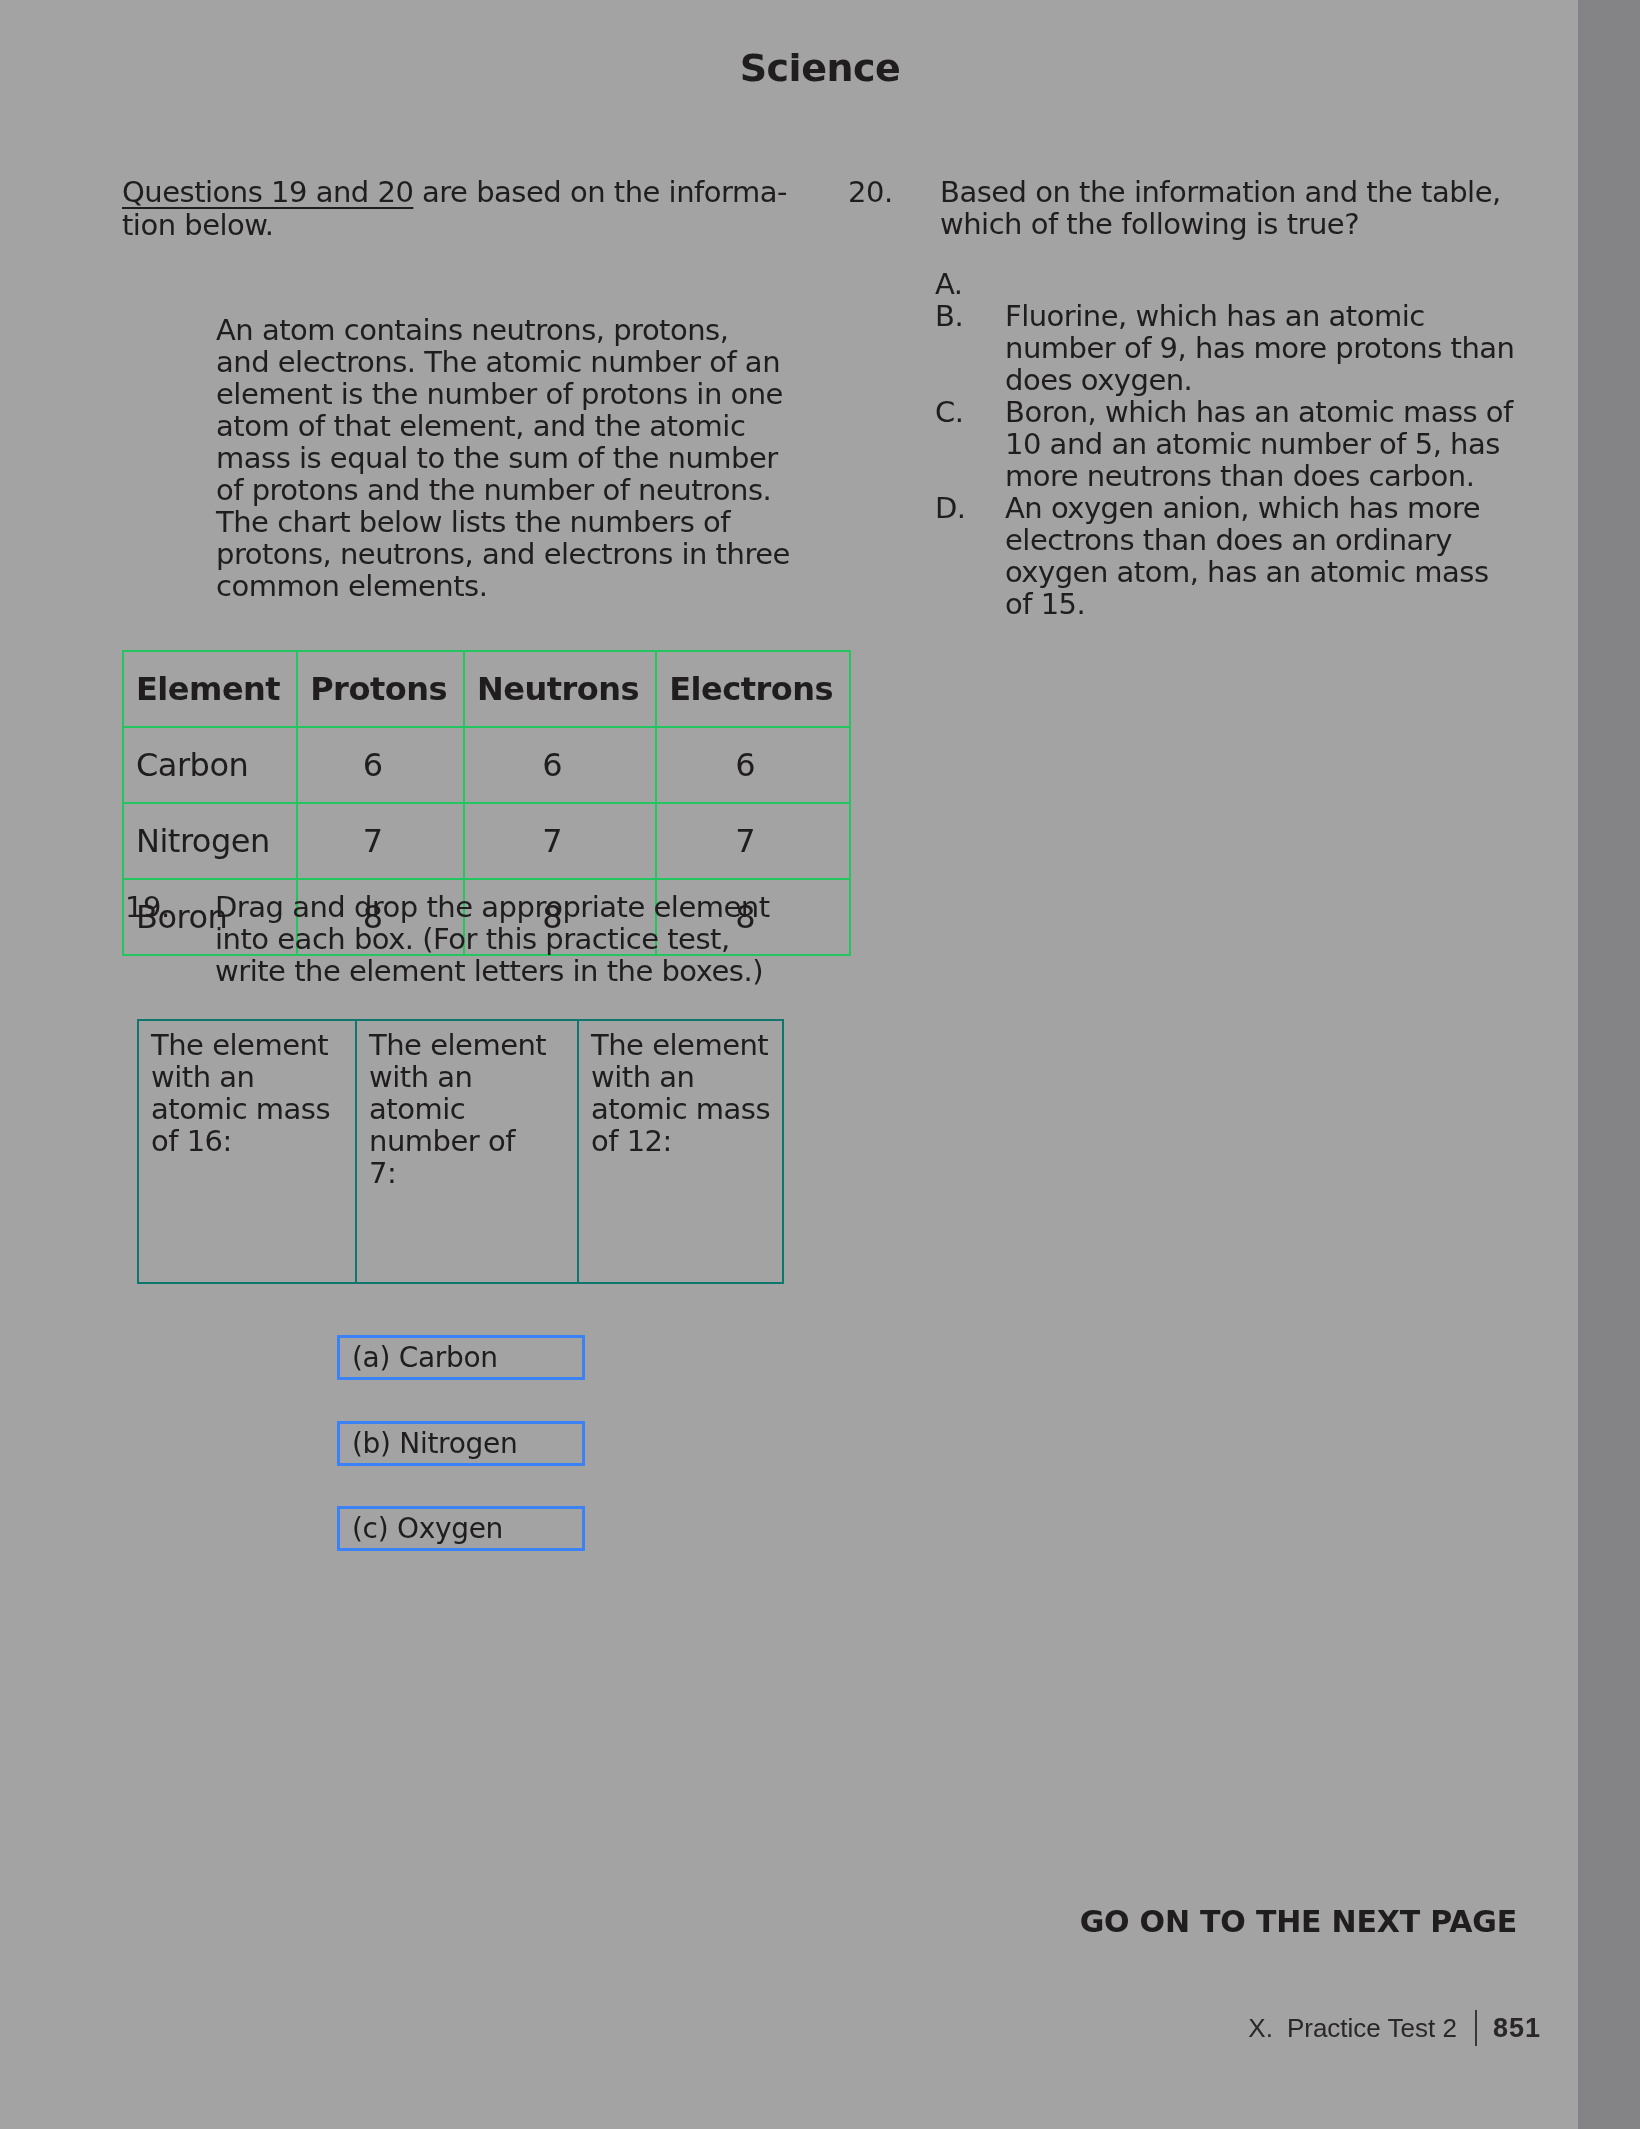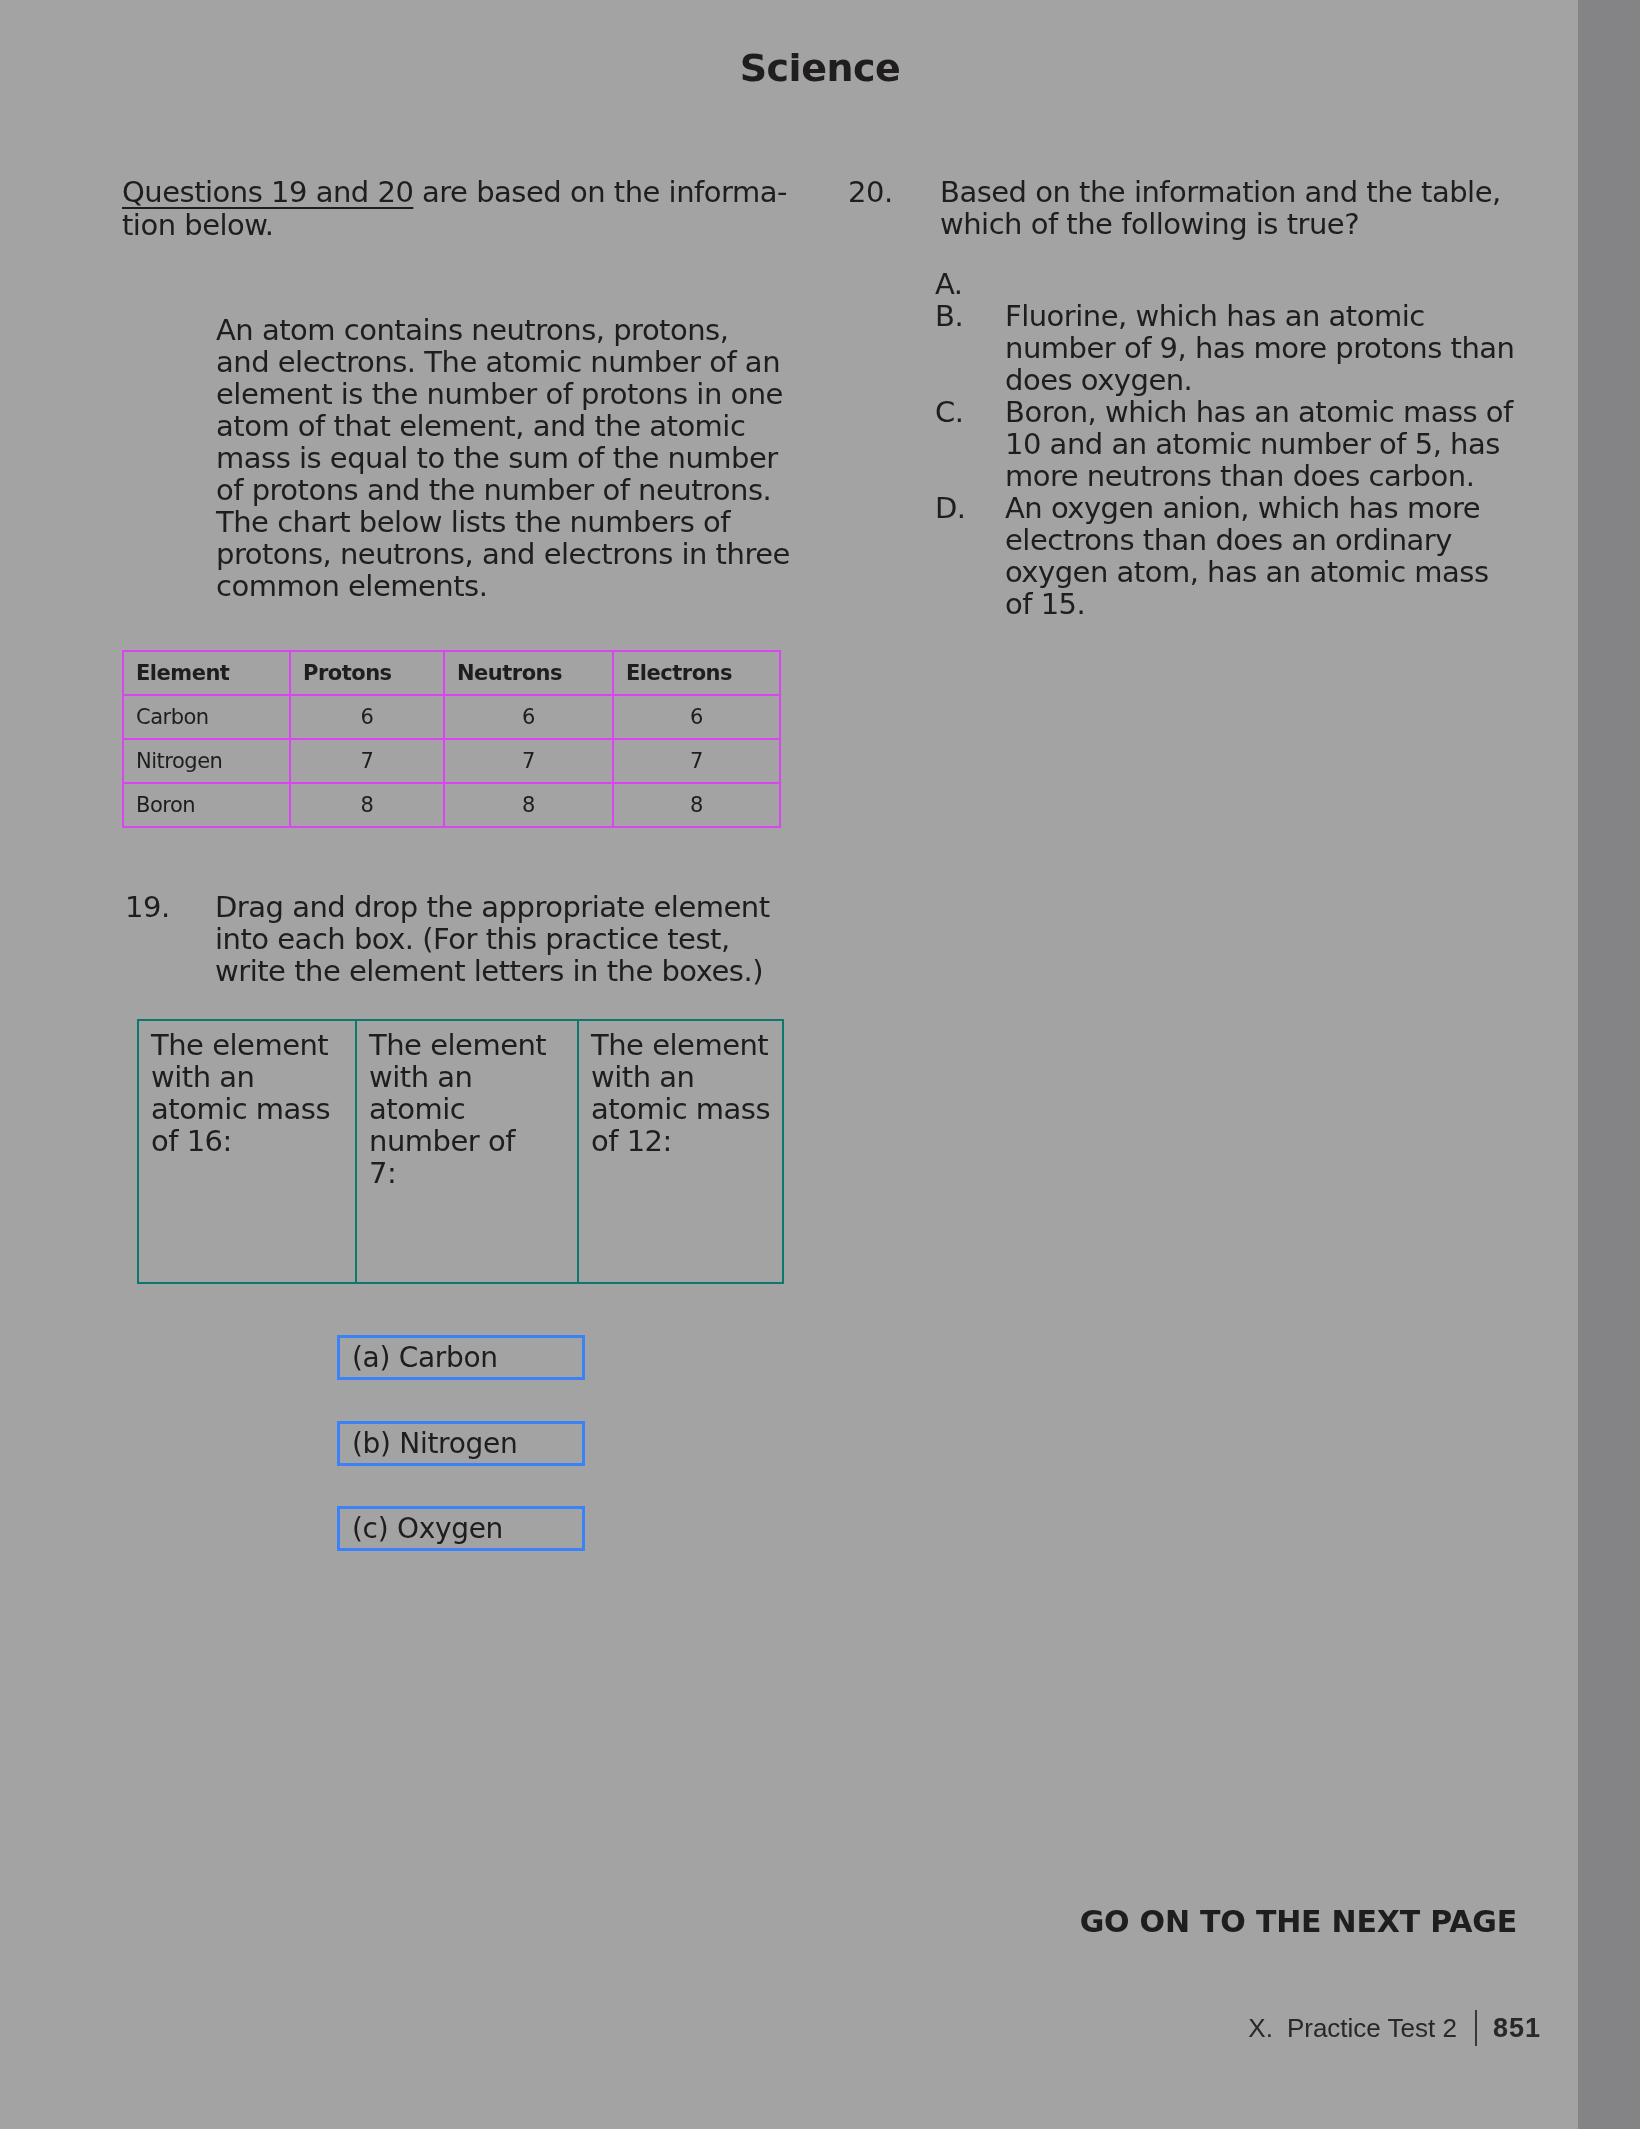--- a/index.html
+++ b/index.html
@@ -8,21 +8,21 @@
   .abs{position:absolute;}
   .pre{white-space:pre;}
   .t{font-size:29px;line-height:32px;letter-spacing:-0.5px;}
   .title{top:46px;left:0;width:1640px;text-align:center;font-size:38px;font-weight:bold;letter-spacing:-0.5px;}
   .intro{top:176px;left:122px;font-size:29px;line-height:33px;letter-spacing:-0.5px;}
   .u{text-decoration:underline;text-underline-offset:5px;}
   .passage{top:314px;left:216px;}
   
   table{border-collapse:collapse;}
   .etable{top:650px;left:122px;}
-  .etable td,.etable th{border:2px solid #d946ef;height:42px;font-size:21px;letter-spacing:-0.5px;padding:0;}
+  .etable td,.etable th{border:2px solid #22c55e;height:42px;font-size:32px;letter-spacing:-0.5px;padding:16px;}
   .etable th{font-weight:bold;text-align:left;padding-left:12px;}
   .etable th.num,.etable td.num{text-align:center;padding-left:0;}
   .etable td.name{text-align:left;padding-left:12px;font-weight:normal;}
   
   .q19num{top:891px;left:125px;}
   .q19text{top:891px;left:215px;}
   .dragtable{top:1019px;left:137px;}
   .dragtable td{border:2px solid #0f766e;vertical-align:top;padding:8px 12px;height:245px;
                 font-size:29px;line-height:32px;letter-spacing:-0.5px;}
   .choice{left:337px;width:230px;height:39px;border:3px solid #3b82f6;display:flex;align-items:center;

